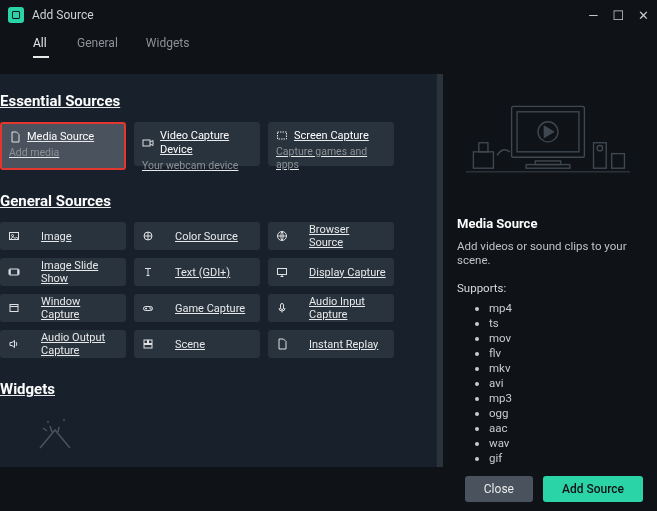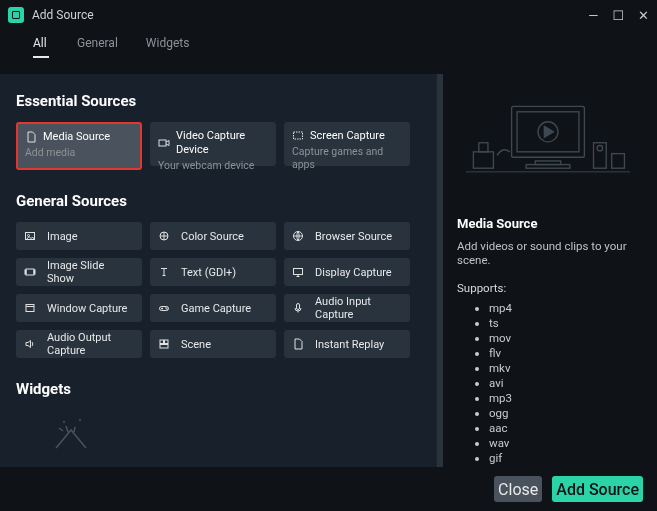--- a/index.html
+++ b/index.html
@@ -42,43 +42,44 @@
     content:""; display:block; height:2px; background:#e8e9ea; margin-top:6px; width:16px;
   }
   .body {
     display:flex;
     height: calc(100% - 30px - 30px - 44px);
   }
   .left {
     flex: 1;
     background:#17202b;
     margin: 8px 0 0 0;
-    padding: 14px 6px 14px 16px;
+    padding: 14px 6px 14px 0;
     overflow: hidden;
     position:relative;
+    text-decoration:underline;
   }
   .left-inner{height:100%;overflow:hidden;padding-right:10px;}
   h2 { font-size: 15px; font-weight:700; color:#fdfdfd; margin: 4px 0 12px 0;}
   .cards { display:flex; gap:8px; flex-wrap:wrap; margin-bottom:22px;}
   .card {
     width: 126px; height: 44px;
     background:#29333d;
     border-radius:3px;
     padding:7px 8px 6px 8px;
     font-size:11px;
     line-height:1.25;
     color:#e8e9ea;
   }
   .card.selected{ background:#4a535d; border:2px solid #e2362e; width:126px; height:48px; padding:6px 7px;}
   .card .row1{display:flex;align-items:center;gap:6px;font-size:11px;color:#fdfdfd;}
   .card .sub{color:#8e9297;font-size:10.5px;margin-top:2px;}
   .grid3 { display:grid; grid-template-columns: repeat(3, 126px); gap:8px; margin-bottom:22px;}
   .btn {
     height:28px; background:#29333d; border-radius:3px;
-    display:flex;align-items:center;gap:11px;
+    display:flex;align-items:center;gap:21px;
     padding:0 8px; font-size:11px; color:#e8e9ea;
   }
   .icon{width:12px;height:12px;flex:0 0 12px;display:inline-flex;align-items:center;justify-content:center;}
   .icon svg{width:12px;height:12px;stroke:#dfe1e3;fill:#dfe1e3;}
   .widget-ill{height:50px;margin-top:6px;color:#555;}
   .left::after{
     content:""; position:absolute; right:0; top:0; bottom:0; width:6px;
     background: #2a333c; border-left:1px solid #1b232c;
   }
   .left .thumb{position:absolute; right:1px; top:8px; width:4px; height:90px; background:#47505a; border-radius:2px;}
@@ -97,21 +98,21 @@
   .desc{font-size:11.5px;color:#bfc2c5;margin-bottom:14px;}
   .supp-label{font-size:11.5px;color:#d8dadd;margin-bottom:6px;}
   .right ul{list-style:disc;padding-left:32px;color:#c9cbce;font-size:11.5px;}
   .right li{margin:1px 0;}
   .footer{
     position:absolute;left:0;right:0;bottom:0;height:44px;
     background:#0f1217;
     display:flex;align-items:center;justify-content:flex-end;gap:10px;
     padding:0 14px;
   }
-  .fbtn{height:26px;padding:0 4px;border-radius:3px;font-size:16px;display:flex;align-items:center;}
+  .fbtn{height:26px;padding:0 19px;border-radius:3px;font-size:12px;display:flex;align-items:center;}
   .fbtn.close{background:#4a535d;color:#e8e9ea;}
   .fbtn.primary{background:#2bd4a7;color:#0f1217;font-weight:500;}
 </style>
 </head>
 <body>
 
 <div class="titlebar">
   <div class="app-icon">
       <div></div>
     </div>

